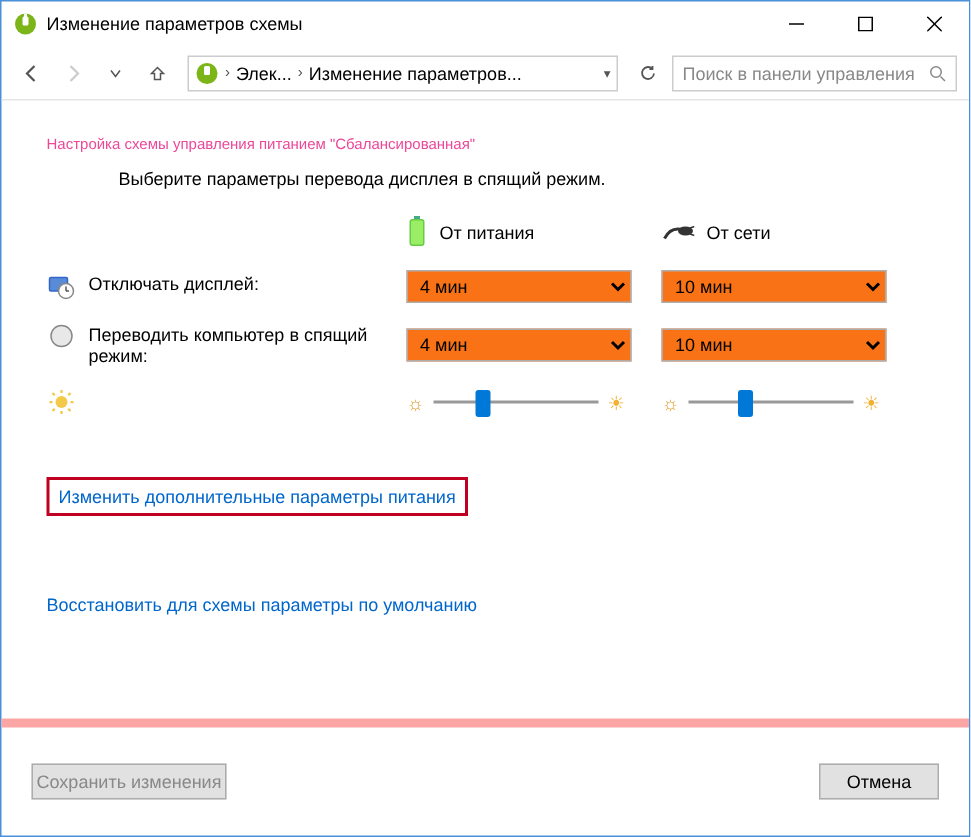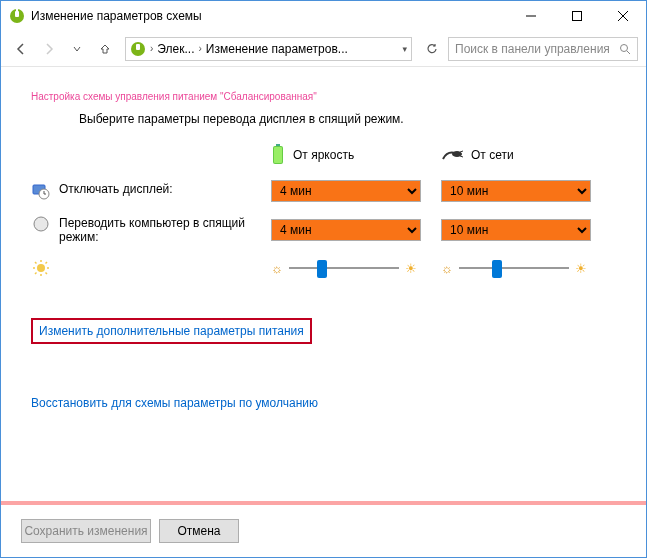--- a/index.html
+++ b/index.html
@@ -44,21 +44,21 @@
 .slider-track .thumb { position: absolute; top: 2px; width: 10px; height: 18px; background: #0078d7; border-radius: 2px; transform: translateX(-50%); }
 .sun-dim, .sun-bright { font-size: 13px; }
 .sun-dim { color: #e0a030; }
 .sun-bright { color: #f0b030; }
 
 .links { margin-top: 40px; }
 .link { color: #0066cc; font-size: 12px; cursor: pointer; display: inline-block; }
 .link.boxed { border: 2px solid #c00020; padding: 4px 6px; margin-bottom: 28px; }
 .link.plain { margin-top: 4px; }
 
-.footer { border-top: 4px solid #fca5a5; padding: 14px 20px; display: flex; justify-content: flex-start; gap: 8px; }
+.footer { border-top: 6px solid #fca5a5; padding: 24px 20px; display: flex; justify-content: space-between; gap: 8px; }
 .btn { min-width: 130px; height: 24px; border: 1px solid #adadad; background: #e1e1e1; font-size: 12px; cursor: pointer; }
 .btn:disabled { color: #888; cursor: default; }
 .btn.small { min-width: 80px; }
 
 
 svg { display: block; }
 </style>
 </head>
 <body>
 
@@ -150,21 +150,21 @@
 
       <div></div>
       <div class="colhead">
         <span>
           <svg width="14" height="22" viewBox="0 0 14 22">
               <rect x="5" y="0" width="4" height="2" fill="#4a8"></rect>
               <rect x="2" y="2" width="10" height="18" rx="2" fill="#6c4"></rect>
               <rect x="3" y="3" width="8" height="16" rx="1" fill="#9e6"></rect>
             </svg>
         </span>
-        <span>От яркость</span>
+        <span>От питания</span>
       </div>
       <div class="colhead">
         <span>
           <svg width="22" height="16" viewBox="0 0 22 16">
               <path d="M2 12 Q6 4 14 6" fill="none" stroke="#333" stroke-width="2"></path>
               <ellipse cx="16" cy="7" rx="5" ry="3" fill="#333"></ellipse>
               <line x1="19" y1="5" x2="22" y2="4" stroke="#333" stroke-width="1"></line>
               <line x1="19" y1="9" x2="22" y2="10" stroke="#333" stroke-width="1"></line>
             </svg>
         </span>

